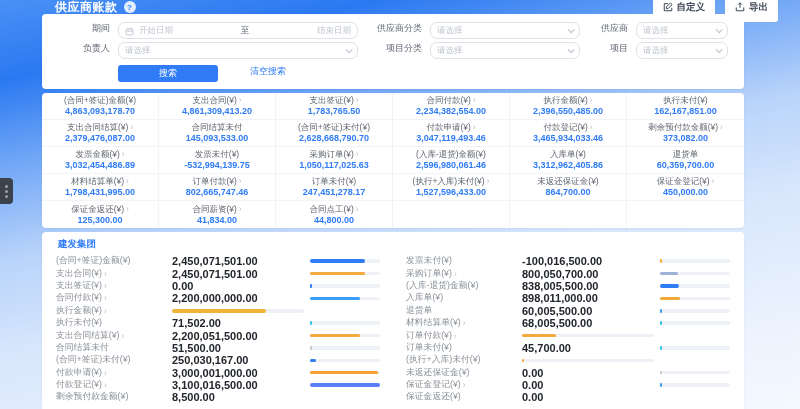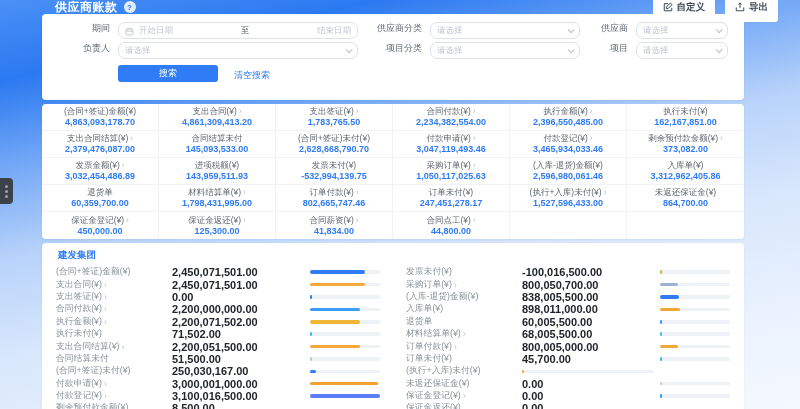--- a/index.html
+++ b/index.html
@@ -32,21 +32,21 @@
   .f-label { width:52px; text-align:right; color:#5f6672; font-size:9px; flex:none; white-space:nowrap; }
   .f-label.w2 { width:56px; } .f-label.w3 { width:40px; }
   .f-field { border:1px solid #dde1e8; border-radius:7px; height:17px; display:flex; align-items:center;
     padding:0 6px; gap:5px; background:#fff; color:#bfc5cе; cursor:text; }
   .f-field .ph { color:#bfc5ce; font-size:8.5px; white-space:nowrap; }
   .f-field .to { color:#5f6672; font-size:8.5px; flex:1; text-align:center; }
   .date-field { width:240px; } .sel-mid { width:150px; } .sel-end { flex:1; }
   .sel { justify-content:space-between; cursor:pointer; }
   .chev { width:5px; height:5px; border-right:1px solid #b9bfc9; border-bottom:1px solid #b9bfc9;
     transform:rotate(45deg) translateY(-1px); flex:none; }
-  .btn-row { display:flex; align-items:flex-end; gap:16px; margin:6px 0 14px 60px; }
+  .btn-row { display:flex; align-items:flex-start; gap:32px; margin:6px 0 3px 60px; }
   .search-btn { width:100px; height:17px; background:#2f7cf6; color:#fff; border:none; border-radius:3px;
     font-size:9px; cursor:pointer; font-family:inherit; }
   .clear-link { color:#2f7cf6; font-size:9px; cursor:pointer; }
 
   
   .summary-card { margin-top:4px; overflow:hidden; }
   .sum-grid { display:grid; grid-template-columns:repeat(6,1fr); }
   .sum-cell { height:27px; display:flex; flex-direction:column; justify-content:center; align-items:center;
     border-right:1px solid #f1f3f8; border-bottom:1px solid #f1f3f8; }
   .sum-cell:nth-child(6n) { border-right:none; }
@@ -200,24 +200,20 @@
           </div>
           <div class="sum-cell">
             <div class="sum-label">剩余预付款金额(¥)<span class="arrow">›</span></div>
             <div class="sum-value">373,082.00</div>
           </div>
           <div class="sum-cell">
             <div class="sum-label">发票金额(¥)<span class="arrow">›</span></div>
             <div class="sum-value">3,032,454,486.89</div>
           </div>
           <div class="sum-cell">
-            <div class="sum-label">进项税额(¥)</div>
-            <div class="sum-value">143,959,511.93</div>
-          </div>
-          <div class="sum-cell">
             <div class="sum-label">发票未付(¥)</div>
             <div class="sum-value">-532,994,139.75</div>
           </div>
           <div class="sum-cell">
             <div class="sum-label">采购订单(¥)<span class="arrow">›</span></div>
             <div class="sum-value">1,050,117,025.63</div>
           </div>
           <div class="sum-cell">
             <div class="sum-label">(入库-退货)金额(¥)</div>
             <div class="sum-value">2,596,980,061.46</div>
@@ -298,21 +294,20 @@
             </div>
             <div class="g-row">
               <div class="g-label">合同付款(¥)<span class="arrow">›</span></div>
               <div class="g-value">2,200,000,000.00</div>
               <div class="g-track">
                 <div class="g-fill" style="width: 71%; background: rgb(59, 157, 247);"></div>
               </div>
             </div>
             <div class="g-row">
               <div class="g-label">执行金额(¥)<span class="arrow">›</span></div>
-              <div class="g-value">2,200,071,502.00</div>
               <div class="g-track">
                 <div class="g-fill" style="width: 71%; background: rgb(240, 180, 55);"></div>
               </div>
             </div>
             <div class="g-row">
               <div class="g-label">执行未付(¥)</div>
               <div class="g-value">71,502.00</div>
               <div class="g-track">
                 <div class="g-fill" style="width: 1.5%; background: rgb(53, 195, 232);"></div>
               </div>
@@ -395,21 +390,20 @@
             </div>
             <div class="g-row">
               <div class="g-label">材料结算单(¥)<span class="arrow">›</span></div>
               <div class="g-value">68,005,500.00</div>
               <div class="g-track">
                 <div class="g-fill" style="width: 2.2%; background: rgb(53, 195, 232);"></div>
               </div>
             </div>
             <div class="g-row">
               <div class="g-label">订单付款(¥)<span class="arrow">›</span></div>
-              <div class="g-value">800,005,000.00</div>
               <div class="g-track">
                 <div class="g-fill" style="width: 26%; background: rgb(245, 168, 60);"></div>
               </div>
             </div>
             <div class="g-row">
               <div class="g-label">订单未付(¥)</div>
               <div class="g-value">45,700.00</div>
               <div class="g-track">
                 <div class="g-fill" style="width: 1.5%; background: rgb(53, 195, 232);"></div>
               </div>

